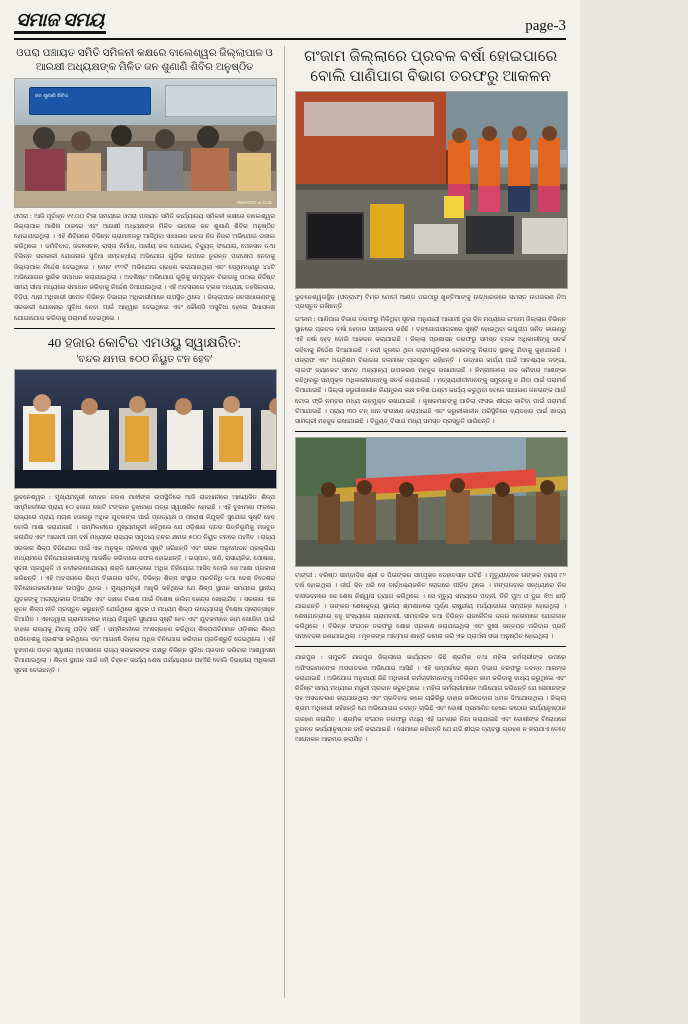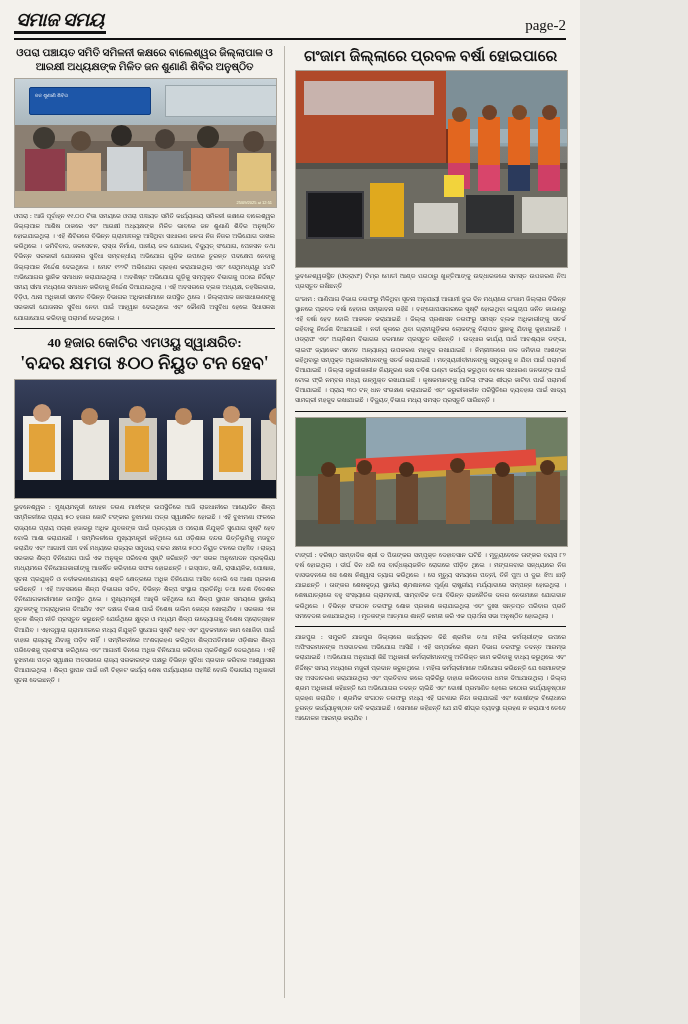--- a/index.html
+++ b/index.html
@@ -44,29 +44,29 @@
     gap:10px;
     height:952px;
   }
   .col{
     width:50%;
     box-sizing:border-box;
   }
   .col.left{ border-right:1px solid #b9b5ac; padding-right:9px;}
   .headline{
     font-family:"Liberation Serif", serif;
-    font-weight:bold;
+    font-weight:normal;
     text-align:center;
     color:#111;
     line-height:1.32;
   }
   .h-small{ font-size:10.5px; }
   .h-med{ font-size:13.5px; }
   .h-big{ font-size:15.5px;text-align:center; }
-  .h-quote{ font-size:18px; }
+  .h-quote{ font-size:10px; }
   .rule{
     border:0;border-top:1px solid #111;margin:5px 0 5px 0;
   }
   .photo{
     width:100%;
     background:#cfcabf;
     position:relative;
     overflow:hidden;
     margin:4px 0 3px 0;
     border:1px solid #a9a49a;
@@ -96,21 +96,21 @@
   .ph-funeral{height:128px;background:linear-gradient(#93a7b2 0%,#7e93a0 45%,#6d6f63 46%,#575a50 100%);}
   .tiny{font-size:4.4px;color:#fff;position:absolute;}
 </style>
 </head>
 <body>
 
 <div class="page">
 
   <div class="masthead">
     <div class="logo">ସମାଜ ସମୟ</div>
-    <div class="page-no">page-2</div>
+    <div class="page-no">page-3</div>
   </div>
 
   <div class="cols">
 
     <div class="col left">
 
       <div>
         <div class="headline h-small">ଓପରା ପଞ୍ଚାୟତ ସମିତି ସମିଳନୀ କକ୍ଷରେ ବାଲେଶ୍ୱର ଜିଲ୍ଲାପାଳ ଓ</div>
         <div class="headline h-small">ଆରକ୍ଷୀ ଅଧ୍ୟକ୍ଷଙ୍କ ମିଳିତ ଜନ ଶୁଣାଣି ଶିବିର ଅନୁଷ୍ଠିତ</div>
 
@@ -177,20 +177,21 @@
           <p>ଭୁବନେଶ୍ୱର : ମୁଖ୍ୟମନ୍ତ୍ରୀ ମୋହନ ଚରଣ ମାଝୀଙ୍କ ଉପସ୍ଥିତିରେ ଆଜି ରାଜଧାନୀରେ ଆୟୋଜିତ ଶିଳ୍ପ ସମ୍ମିଳନୀରେ ପ୍ରାୟ ୫୦ ହଜାର କୋଟି ଟଙ୍କାର ବୁଝାମଣା ପତ୍ର ସ୍ୱାକ୍ଷରିତ ହୋଇଛି । ଏହି ବୁଝାମଣା ଫଳରେ ରାଜ୍ୟରେ ପ୍ରାୟ ପଚାଶ ହଜାରରୁ ଅଧିକ ଯୁବକଙ୍କ ପାଇଁ ପ୍ରତ୍ୟକ୍ଷ ଓ ପରୋକ୍ଷ ନିଯୁକ୍ତି ସୁଯୋଗ ସୃଷ୍ଟି ହେବ ବୋଲି ଆଶା କରାଯାଉଛି । ସମ୍ମିଳନୀରେ ମୁଖ୍ୟମନ୍ତ୍ରୀ କହିଥିଲେ ଯେ ଓଡ଼ିଶାର ବନ୍ଦର ଭିତ୍ତିଭୂମିକୁ ମଜବୁତ କରାଯିବ ଏବଂ ଆଗାମୀ ପାଞ୍ଚ ବର୍ଷ ମଧ୍ୟରେ ରାଜ୍ୟର ସମୁଦାୟ ବନ୍ଦର କ୍ଷମତା ୫୦୦ ନିୟୁତ ଟନରେ ପହଞ୍ଚିବ । ରାଜ୍ୟ ସରକାର ଶିଳ୍ପ ବିନିଯୋଗ ପାଇଁ ଏକ ଅନୁକୂଳ ପରିବେଶ ସୃଷ୍ଟି କରିଛନ୍ତି ଏବଂ ସରଳ ଅନୁମୋଦନ ପ୍ରକ୍ରିୟା ମାଧ୍ୟମରେ ବିନିଯୋଗକାରୀଙ୍କୁ ଆକର୍ଷିତ କରିବାରେ ସଫଳ ହୋଇଛନ୍ତି । ଇସ୍ପାତ, ଖଣି, ରାସାୟନିକ, ପୋଷାକ, ସୂଚନା ପ୍ରଯୁକ୍ତି ଓ ନବୀକରଣଯୋଗ୍ୟ ଶକ୍ତି କ୍ଷେତ୍ରରେ ଅଧିକ ବିନିଯୋଗ ଆସିବ ବୋଲି ସେ ଆଶା ପ୍ରକାଶ କରିଛନ୍ତି । ଏହି ଅବସରରେ ଶିଳ୍ପ ବିଭାଗର ସଚିବ, ବିଭିନ୍ନ ଶିଳ୍ପ ସଂସ୍ଥାର ପ୍ରତିନିଧି ତଥା ଦେଶ ବିଦେଶର ବିନିଯୋଗକାରୀମାନେ ଉପସ୍ଥିତ ଥିଲେ । ମୁଖ୍ୟମନ୍ତ୍ରୀ ଆହୁରି କହିଥିଲେ ଯେ ଶିଳ୍ପ ସ୍ଥାପନ ସମୟରେ ସ୍ଥାନୀୟ ଯୁବକଙ୍କୁ ଅଗ୍ରାଧିକାର ଦିଆଯିବ ଏବଂ ଦକ୍ଷତା ବିକାଶ ପାଇଁ ବିଶେଷ ତାଲିମ କେନ୍ଦ୍ର ଖୋଲାଯିବ । ସରକାର ଏକ ନୂତନ ଶିଳ୍ପ ନୀତି ପ୍ରସ୍ତୁତ କରୁଛନ୍ତି ଯେଉଁଥିରେ କ୍ଷୁଦ୍ର ଓ ମଧ୍ୟମ ଶିଳ୍ପ ଉଦ୍ୟୋଗକୁ ବିଶେଷ ପ୍ରୋତ୍ସାହନ ଦିଆଯିବ । ଏହାଦ୍ୱାରା ଗ୍ରାମାଞ୍ଚଳରେ ମଧ୍ୟ ନିଯୁକ୍ତି ସୁଯୋଗ ସୃଷ୍ଟି ହେବ ଏବଂ ଯୁବକମାନେ କାମ ଖୋଜିବା ପାଇଁ ବାହାର ରାଜ୍ୟକୁ ଯିବାକୁ ପଡ଼ିବ ନାହିଁ । ସମ୍ମିଳନୀରେ ଅଂଶଗ୍ରହଣ କରିଥିବା ଶିଳ୍ପପତିମାନେ ଓଡ଼ିଶାର ଶିଳ୍ପ ପରିବେଶକୁ ପ୍ରଶଂସା କରିଥିଲେ ଏବଂ ଆଗାମୀ ଦିନରେ ଅଧିକ ବିନିଯୋଗ କରିବାର ପ୍ରତିଶ୍ରୁତି ଦେଇଥିଲେ । ଏହି ବୁଝାମଣା ପତ୍ର ସ୍ୱାକ୍ଷର ଅବସରରେ ରାଜ୍ୟ ସରକାରଙ୍କ ପକ୍ଷରୁ ବିଭିନ୍ନ ସୁବିଧା ପ୍ରଦାନ କରିବାର ଆଶ୍ୱାସନା ଦିଆଯାଇଥିଲା । ଶିଳ୍ପ ସ୍ଥାପନ ପାଇଁ ଜମି ଚିହ୍ନଟ କାର୍ଯ୍ୟ ଶେଷ ପର୍ଯ୍ୟାୟରେ ପହଞ୍ଚିଛି ବୋଲି ବିଭାଗୀୟ ଅଧିକାରୀ ସୂଚନା ଦେଇଛନ୍ତି ।</p>
         </div>
       </div>
 
     </div>
 
     <div class="col right">
 
       <div>
         <div class="headline h-big">ଗଂଜାମ ଜିଲ୍ଲାରେ ପ୍ରବଳ ବର୍ଷା ହୋଇପାରେ</div>
+        <div class="headline h-big">ବୋଲି ପାଣିପାଗ ବିଭାଗ ତରଫରୁ ଆକଳନ</div>
 
         <div class="photo ph-rescue">
           <div class="rect" style="left:0;top:0;right:0;height:72px;background:#9fb0b8;"></div>
           <div class="rect" style="left:0;top:0;width:150px;height:96px;background:#b04a2a;border-right:2px solid #7c321b;"></div>
           <div class="rect" style="left:8px;top:10px;width:130px;height:34px;background:#d3e0e6;opacity:.7;"></div>
           <div class="rect" style="left:150px;top:0;right:0;height:58px;background:#7d8f97;"></div>
           <div class="rect" style="left:0;top:96px;right:0;bottom:0;background:#6d6b62;"></div>
           <div class="rect" style="left:0;top:92px;right:0;height:6px;background:#53514a;"></div>
 
           <div class="rect" style="left:152px;top:48px;width:22px;height:56px;background:#e2661f;"></div>

